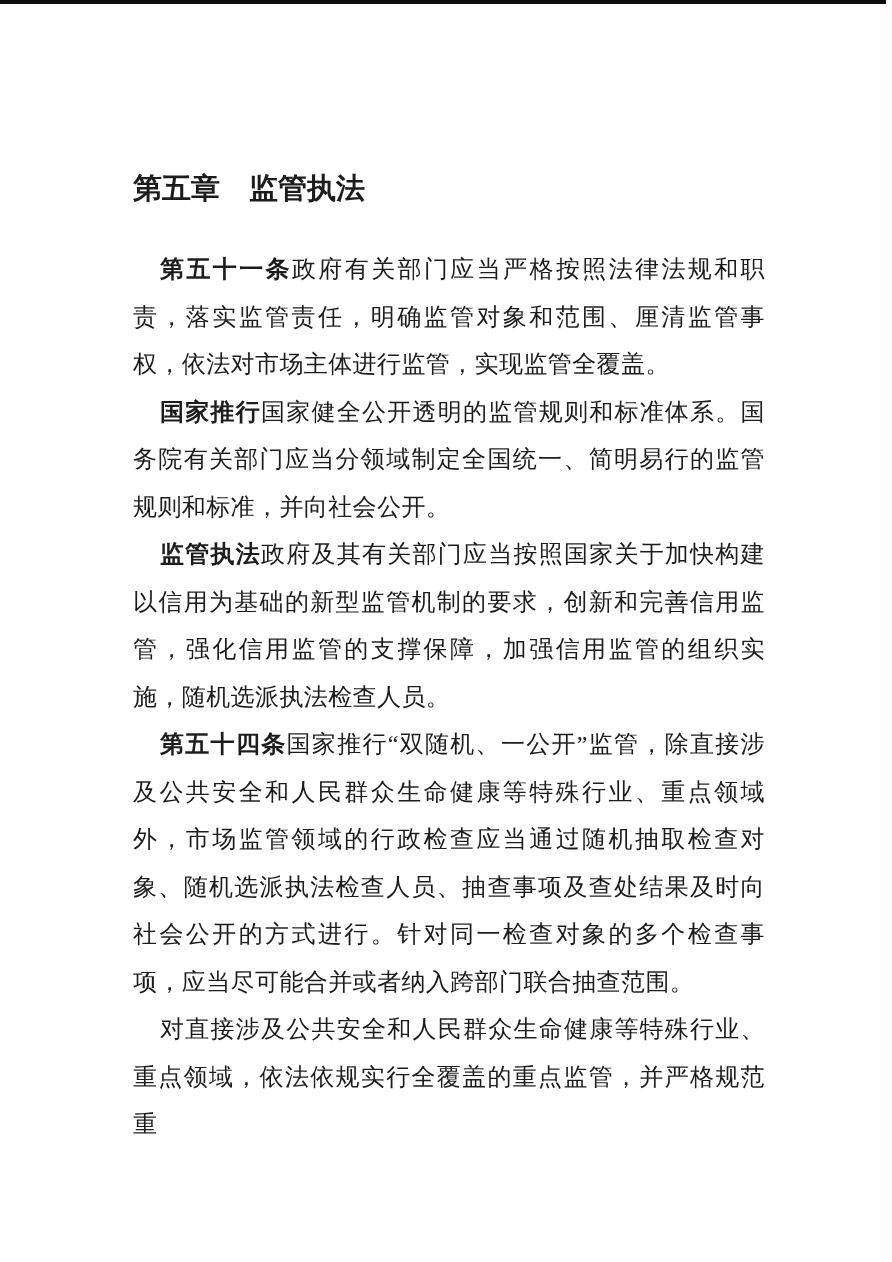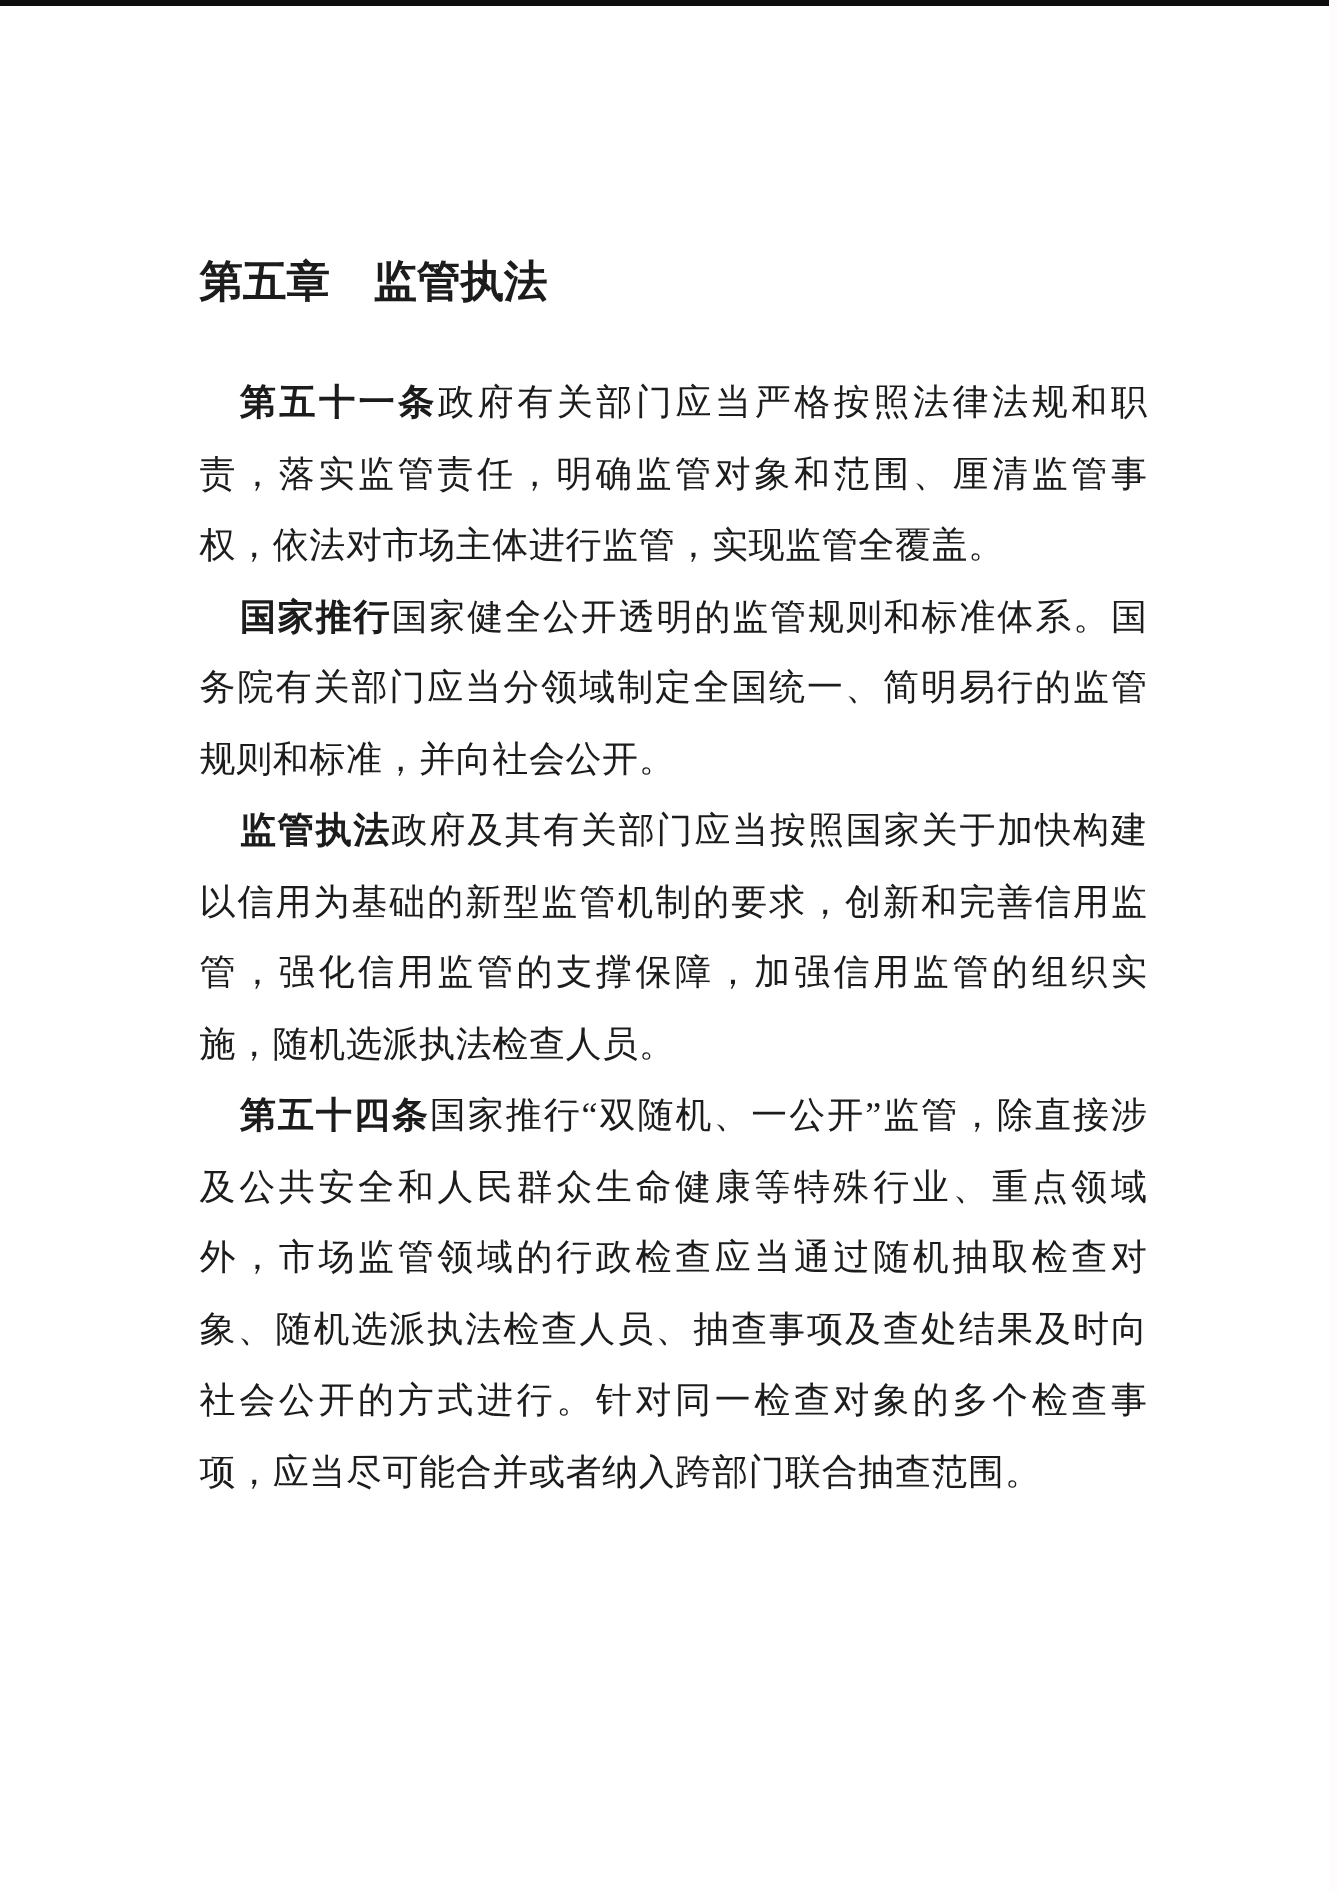--- a/index.html
+++ b/index.html
@@ -72,14 +72,15 @@
 
   <div class="body-text">
     <p><span class="term">第五十一条</span><span>政府有关部门应当严格按照法律法规和职责，落实监管责任，明确监管对象和范围、厘清监管事权，依法对市场主体进行监管，实现监管全覆盖。</span></p>
 
     <p><span class="term">国家推行</span><span>国家健全公开透明的监管规则和标准体系。国务院有关部门应当分领域制定全国统一、简明易行的监管规则和标准，并向社会公开。</span></p>
 
     <p><span class="term">监管执法</span><span>政府及其有关部门应当按照国家关于加快构建以信用为基础的新型监管机制的要求，创新和完善信用监管，强化信用监管的支撑保障，加强信用监管的组织实施，随机选派执法检查人员。</span></p>
 
     <p><span class="term">第五十四条</span><span>国家推行“双随机、一公开”监管，除直接涉及公共安全和人民群众生命健康等特殊行业、重点领域外，市场监管领域的行政检查应当通过随机抽取检查对象、随机选派执法检查人员、抽查事项及查处结果及时向社会公开的方式进行。针对同一检查对象的多个检查事项，应当尽可能合并或者纳入跨部门联合抽查范围。</span></p>
 
+    <p><span class="term"></span><span>对直接涉及公共安全和人民群众生命健康等特殊行业、重点领域，依法依规实行全覆盖的重点监管，并严格规范重</span></p>
   </div>
 </div>
 
 </body></html>

